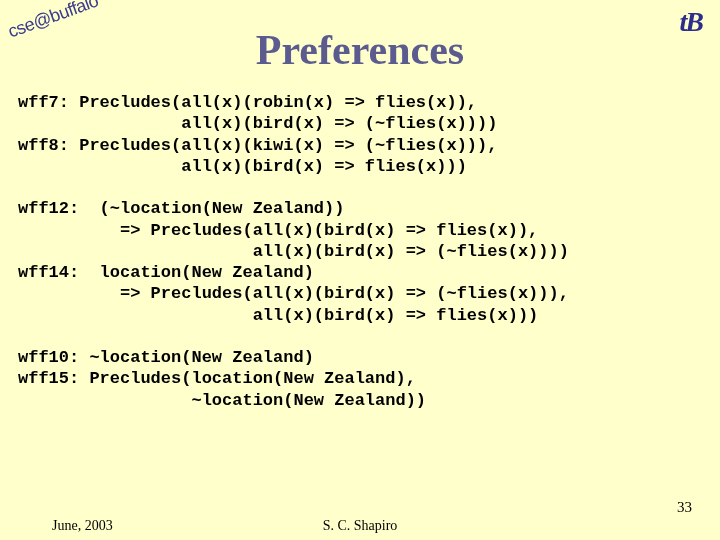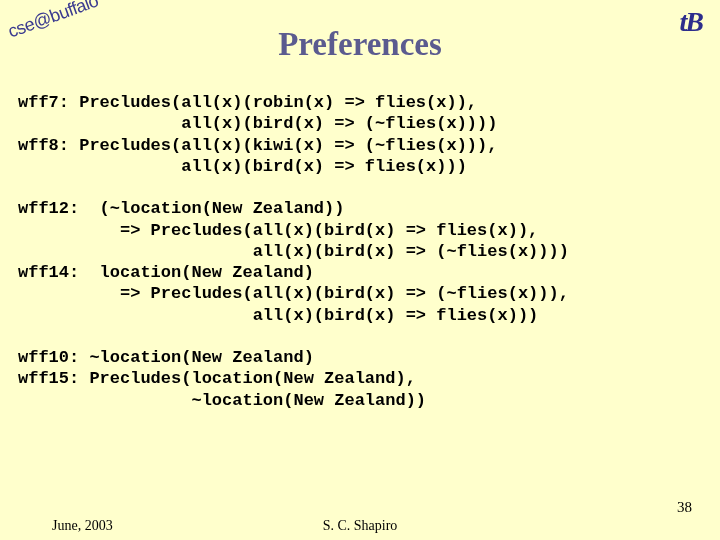--- a/index.html
+++ b/index.html
@@ -42,21 +42,21 @@
     letter-spacing: -2px;
   }
   .ub-logo .u { color: #2d2d8c; }
   .ub-logo .b { color: #2d2d8c; }
   .title {
     position: absolute;
     top: 26px;
     left: 0;
     right: 0;
     text-align: center;
-    font-size: 33px;
+    font-size: 42px;
     font-weight: bold;
     color: #5b5b8f;
     font-family: "Times New Roman", Times, serif;
   }
   .body {
     position: absolute;
     top: 92px;
     left: 18px;
     right: 18px;
     font-family: "Courier New", Courier, monospace;
@@ -121,16 +121,16 @@
           =&gt; Precludes(all(x)(bird(x) =&gt; (~flies(x))),
                        all(x)(bird(x) =&gt; flies(x)))</span>
 
 <span>wff10: ~location(New Zealand)
 wff15: Precludes(location(New Zealand),
                  ~location(New Zealand))</span></div>
 
   <div class="footer">
     <div class="date">June, 2003</div>
     <div class="author">S. C. Shapiro</div>
-    <div class="page">38</div>
+    <div class="page">33</div>
   </div>
 
 </div>
 
 </body></html>

